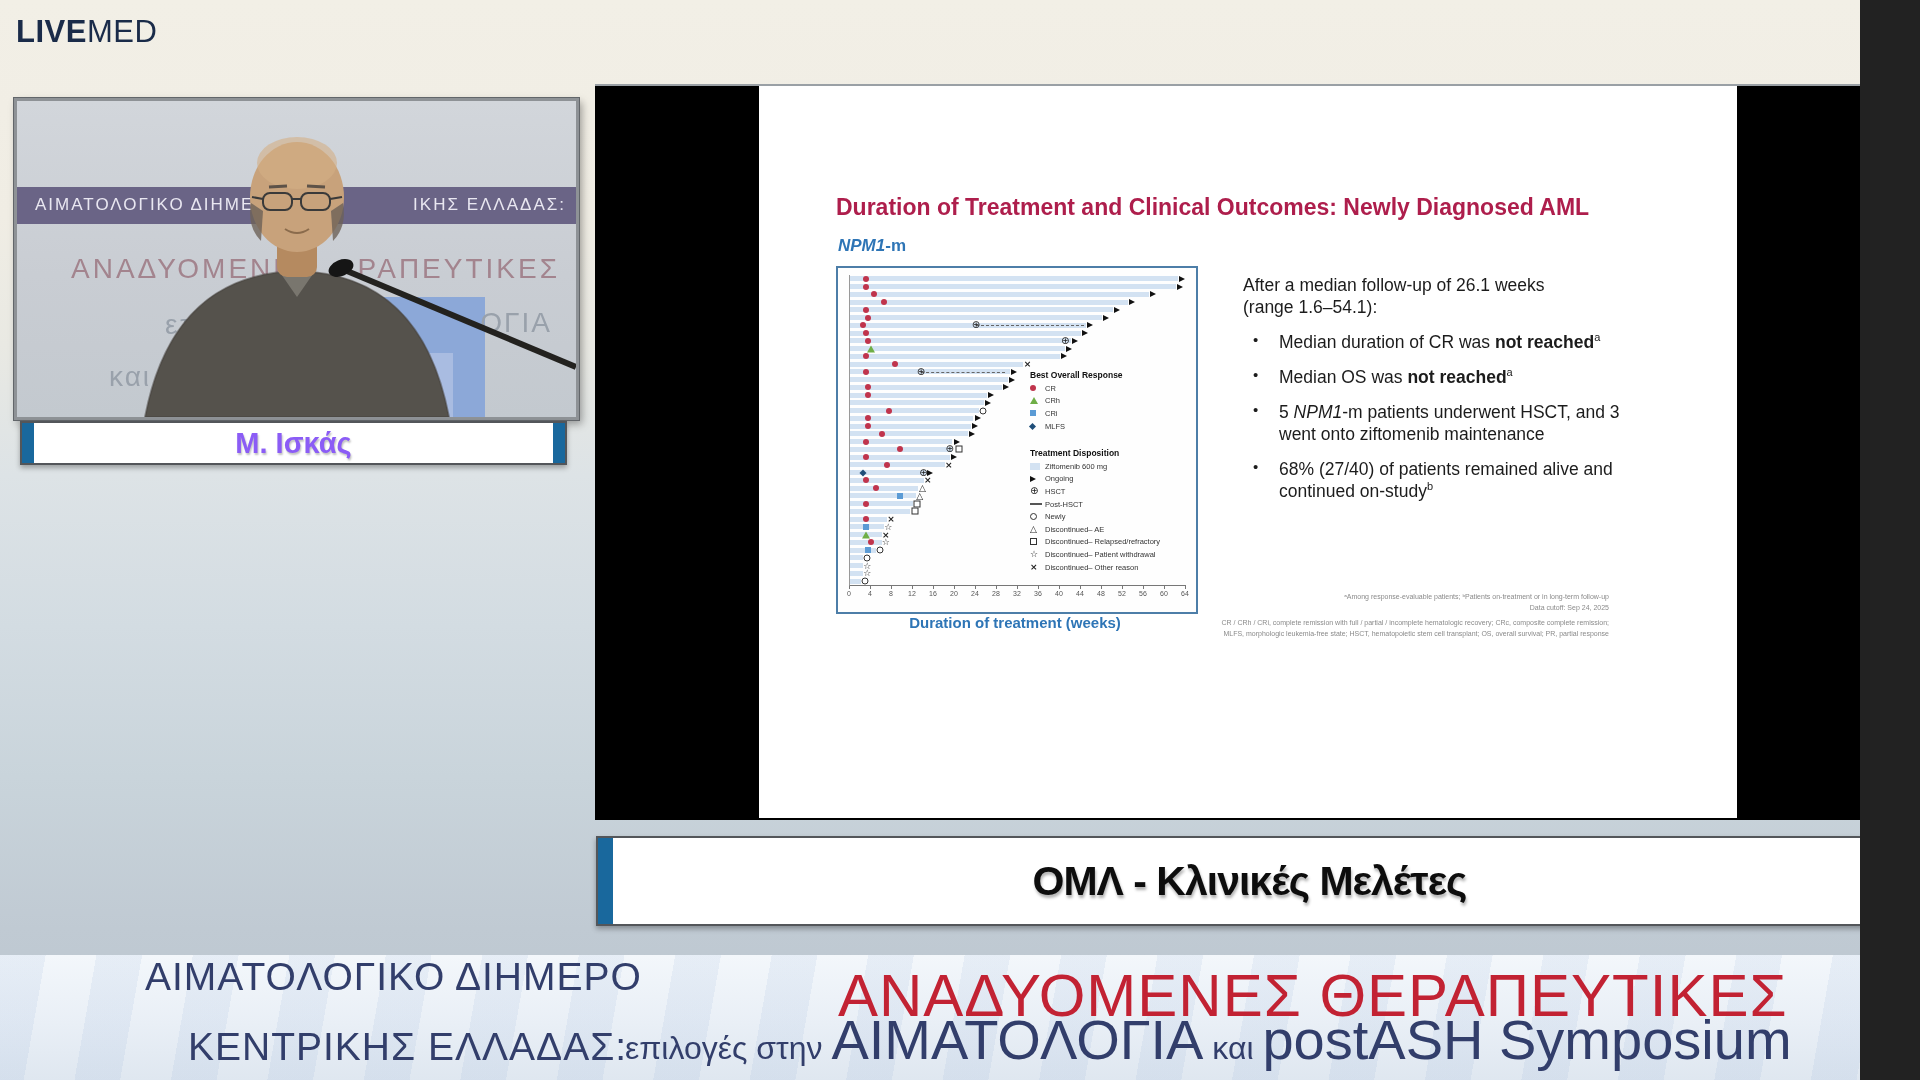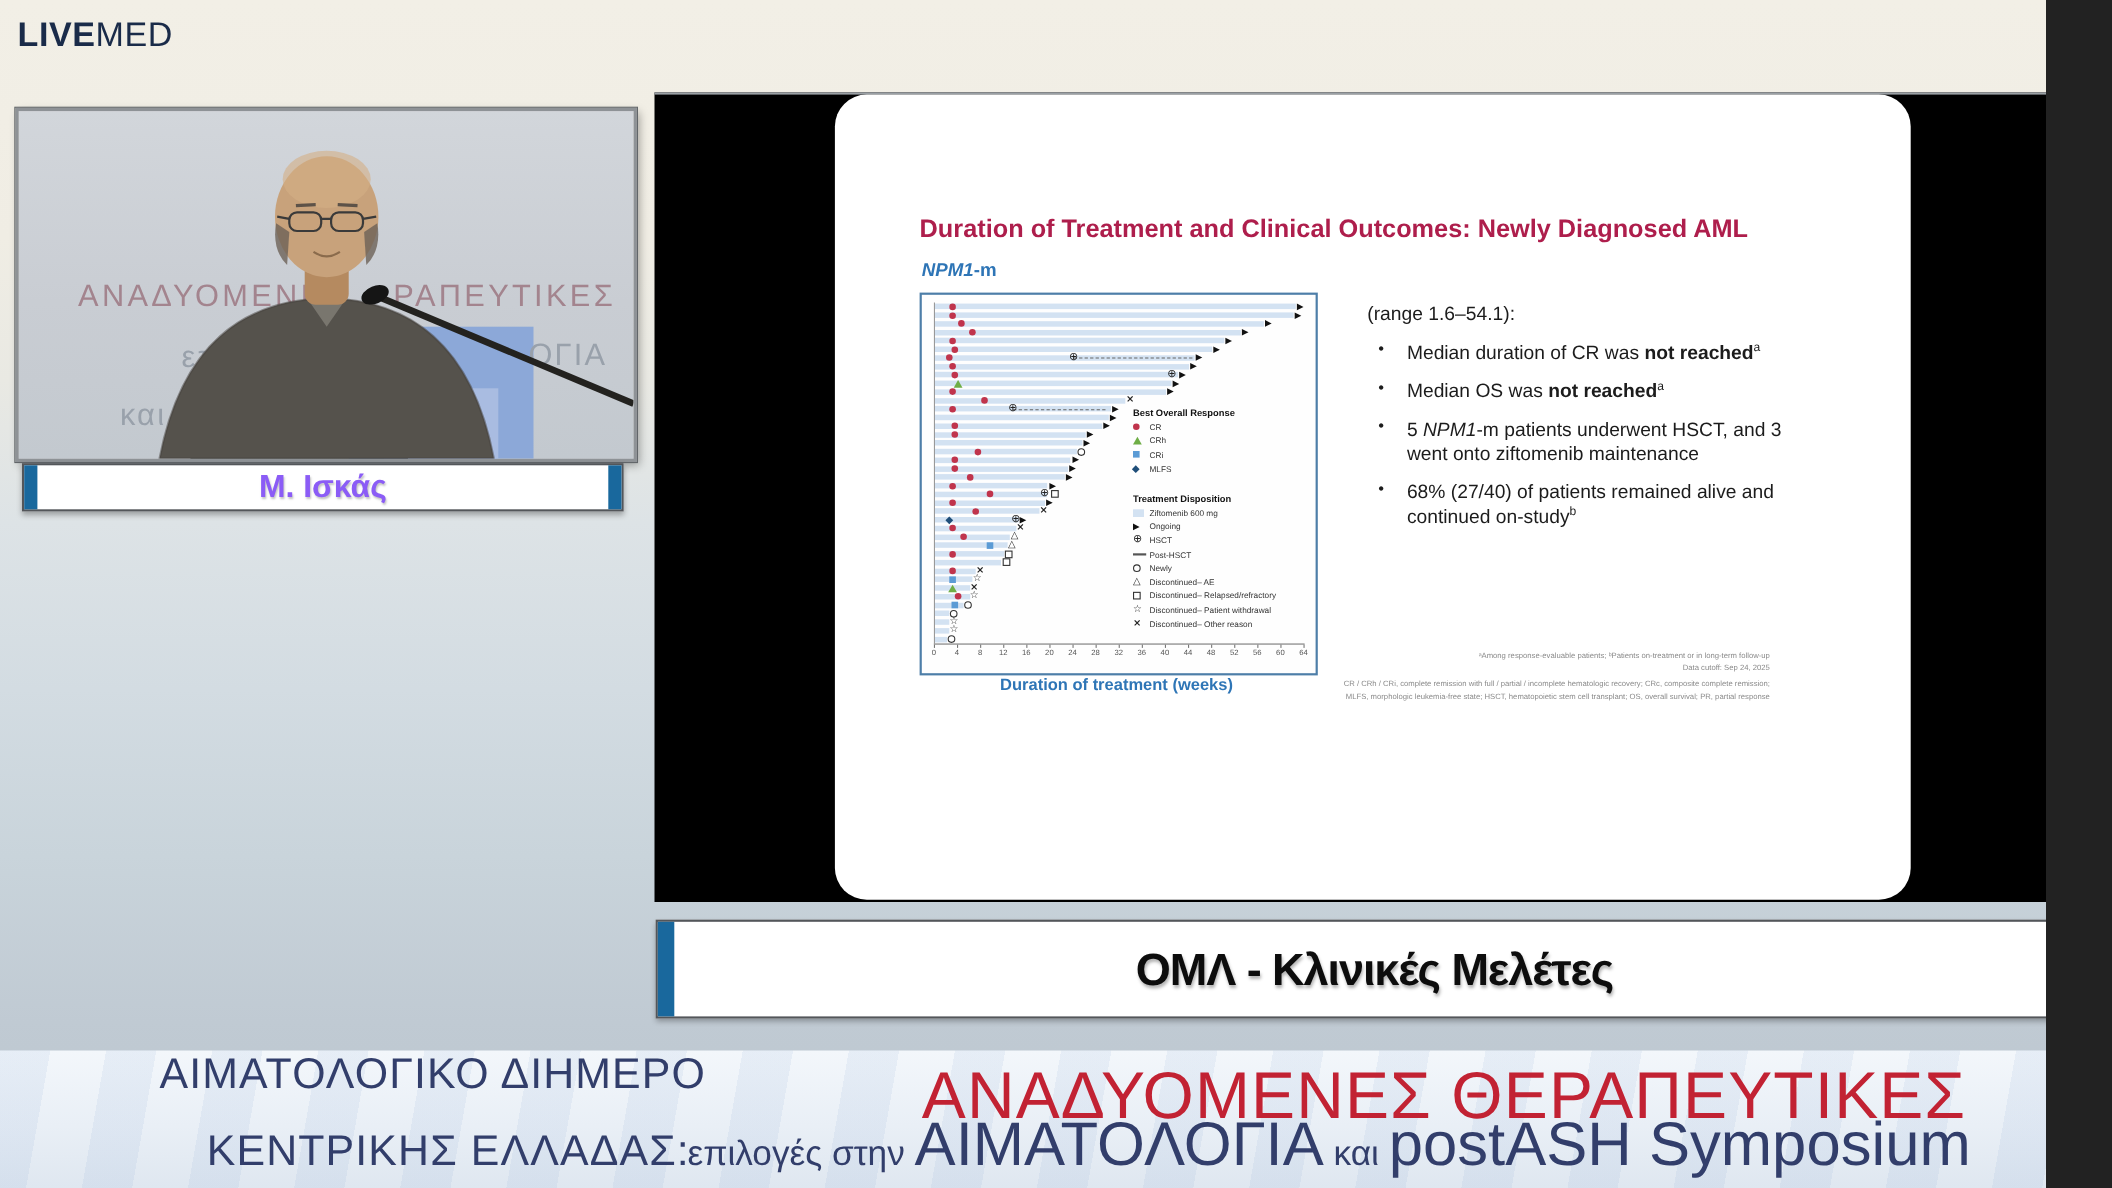--- a/index.html
+++ b/index.html
@@ -30,21 +30,21 @@
   .plate .accent{position:absolute;top:0;bottom:0;width:12px;background:#19689d;}
   .plate .accent.left{left:0;} .plate .accent.right{right:0;}
   #nameplate{left:20px;top:421px;width:543px;height:40px;}
   #nameplate .txt{font-size:29px;font-weight:700;color:#8b5cf6;text-shadow:1px 2px 2px rgba(0,0,0,.25);}
   #captionbar{left:596px;top:836px;width:1303px;height:86px;}
   #captionbar .accent{width:15px;}
   #captionbar .txt{font-size:41px;font-weight:700;color:#0d0d0d;letter-spacing:-1px;text-shadow:1px 3px 3px rgba(0,0,0,.3);}
 
   
   #viewer{left:595px;top:84px;width:1308px;height:734px;background:#000;border-top:2px solid #9aa0a5;}
-  #slide{position:absolute;left:164px;top:0;width:978px;height:732px;background:#fff;font-family:"Liberation Sans",sans-serif;border-radius:29px;}
+  #slide{position:absolute;left:164px;top:0;width:978px;height:732px;background:#fff;font-family:"Liberation Sans",sans-serif;}
   
   #sl-title{position:absolute;left:77px;top:108px;font-size:23px;font-weight:700;color:#ae1e4c;white-space:nowrap;}
   #sl-sub{position:absolute;left:79px;top:150px;font-size:17px;font-weight:700;color:#2e75b6;}
   #sl-sub i{font-style:italic;}
 
   #chartbox{position:absolute;left:77px;top:180px;width:358px;height:344px;border:2px solid #4d7ea8;background:#fefefe;}
   #plot{position:absolute;left:11px;top:7px;width:336px;height:310px;border-left:1px solid #999;border-bottom:1px solid #777;}
   .srow{position:absolute;left:0;height:8px;width:100%;}
   .sbar{position:absolute;left:0;top:1px;height:5px;background:#d3e2f2;}
   .sdash{position:absolute;top:3px;height:0;border-top:1px dashed #666;}
@@ -106,20 +106,24 @@
 </head>
 <body>
 
 <div id="screen">
 
   <div class="abs" id="logo">
     <span class="b">LIVE</span><span class="r">MED</span>
   </div>
 
   <div class="abs" id="webcam">
+    <div id="wc-band">
+      <span class="l">ΑΙΜΑΤΟΛΟΓΙΚΟ ΔΙΗΜΕ</span>
+      <span class="r">ΙΚΗΣ ΕΛΛΑΔΑΣ:</span>
+    </div>
     <span class="wc-mauve" style="left:54px;top:152px;">ΑΝΑΔΥΟΜΕΝΕΣ</span>
     <span class="wc-mauve" style="right:16px;top:152px;">ΡΑΠΕΥΤΙΚΕΣ</span>
     <span class="wc-gray" style="left:148px;top:208px;">επιλογές σ</span>
     <div id="wc-blue1"></div>
     <div id="wc-blue2"></div>
     <span class="wc-gray" style="right:24px;top:206px;">ΟΓΙΑ</span>
     <span class="wc-gray" style="left:92px;top:260px;">και ρο</span>
     <svg id="wc-svg" width="559" height="316" viewBox="0 0 559 316">
 
       <polygon points="156,316 176,270 338,270 354,316" fill="#20241f"></polygon>
@@ -640,20 +644,21 @@
                 <span class="mk mk-ot">×</span>
               </span>
               <span>Discontinued– Other reason</span>
             </div>
           </div>
       </div>
       <div id="xlabel">Duration of treatment (weeks)</div>
 
       <div id="summary">
         <div class="intro">
+          <div>After a median follow-up of 26.1 weeks</div>
           <div>(range 1.6–54.1):</div>
         </div>
         <div id="bullet-list">
             <div class="bullet">
               <span class="dot">•</span>
               <span class="btxt"><span>Median duration of CR was </span><b>not reached</b><sup>a</sup></span>
             </div>
             <div class="bullet">
               <span class="dot">•</span>
               <span class="btxt"><span>Median OS was </span><b>not reached</b><sup>a</sup></span>

